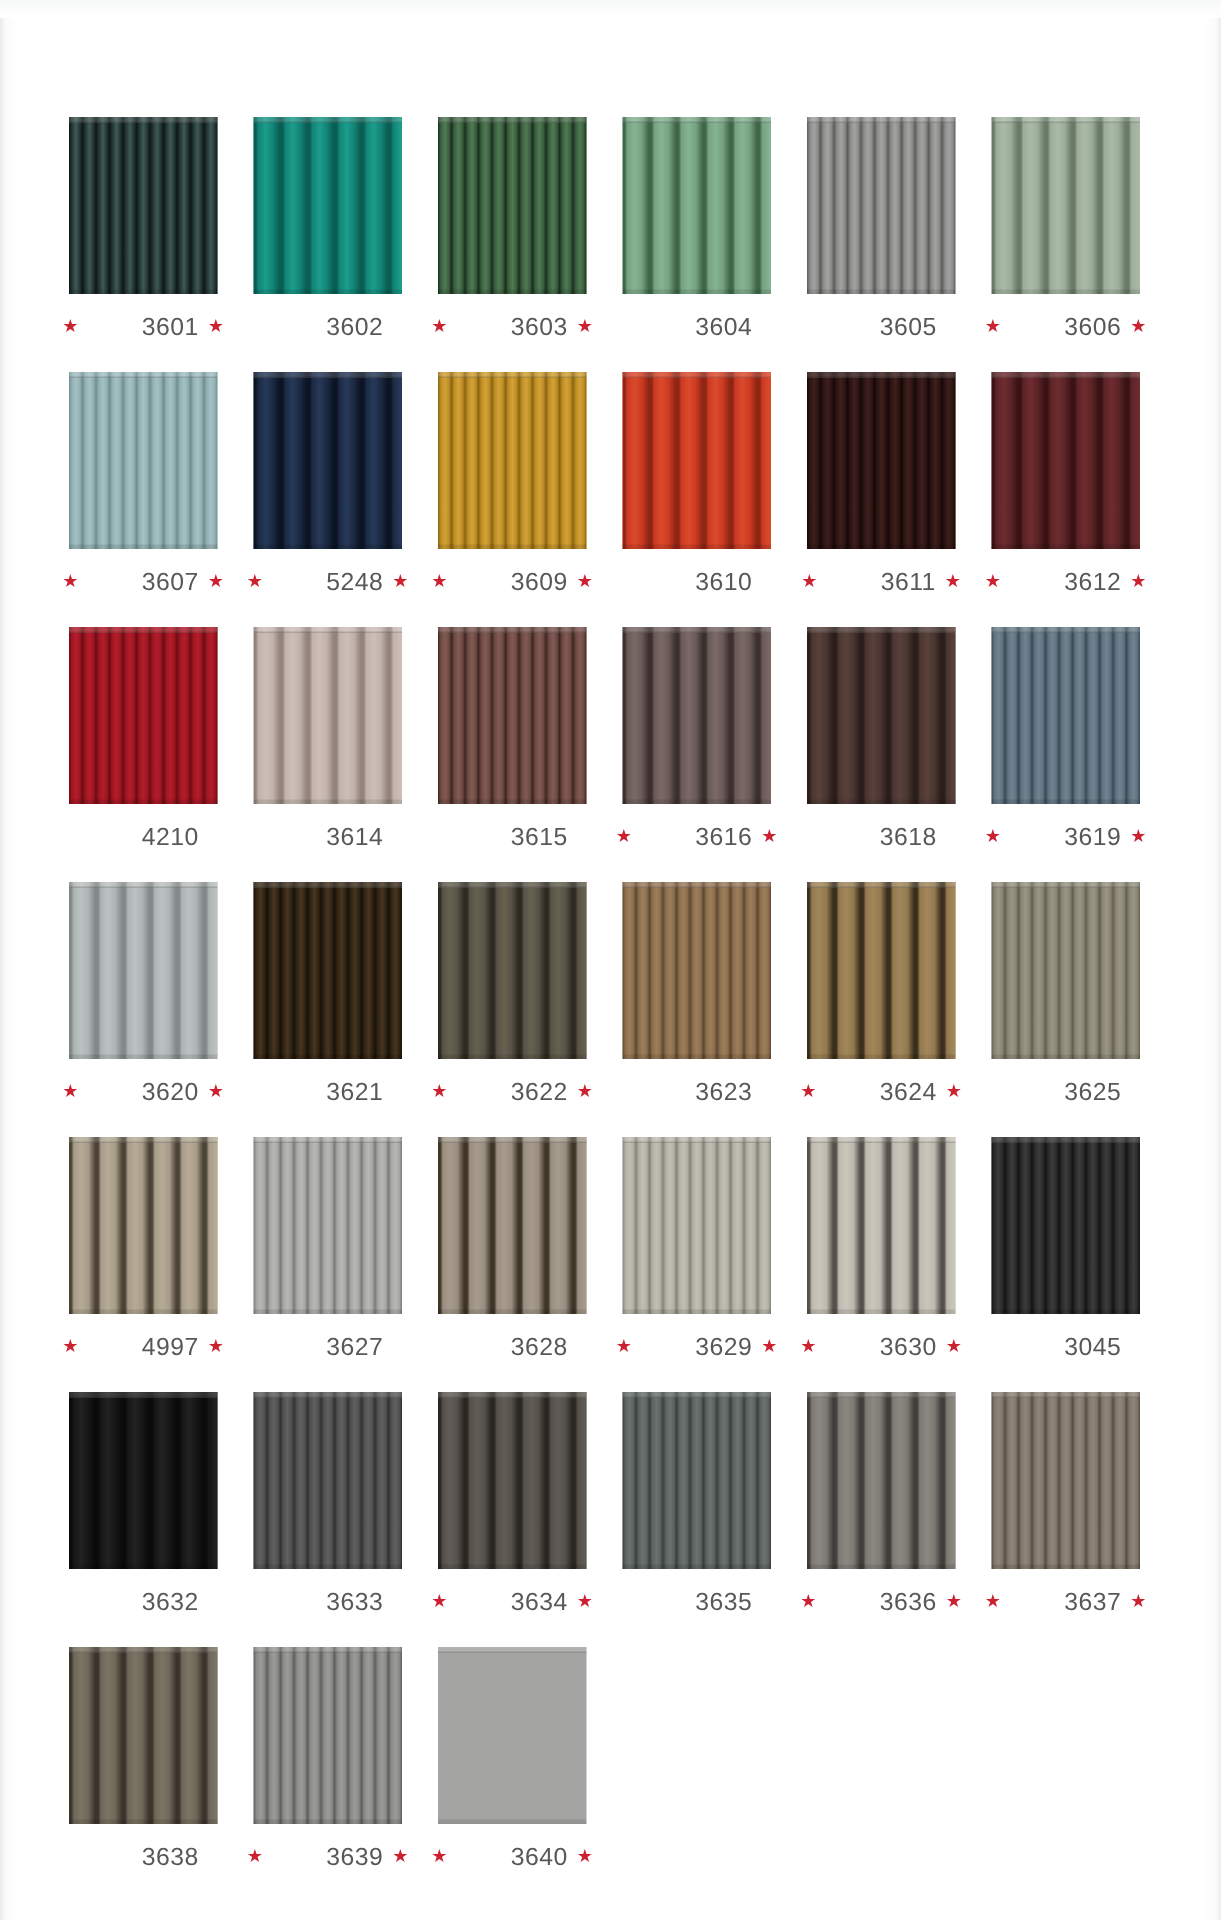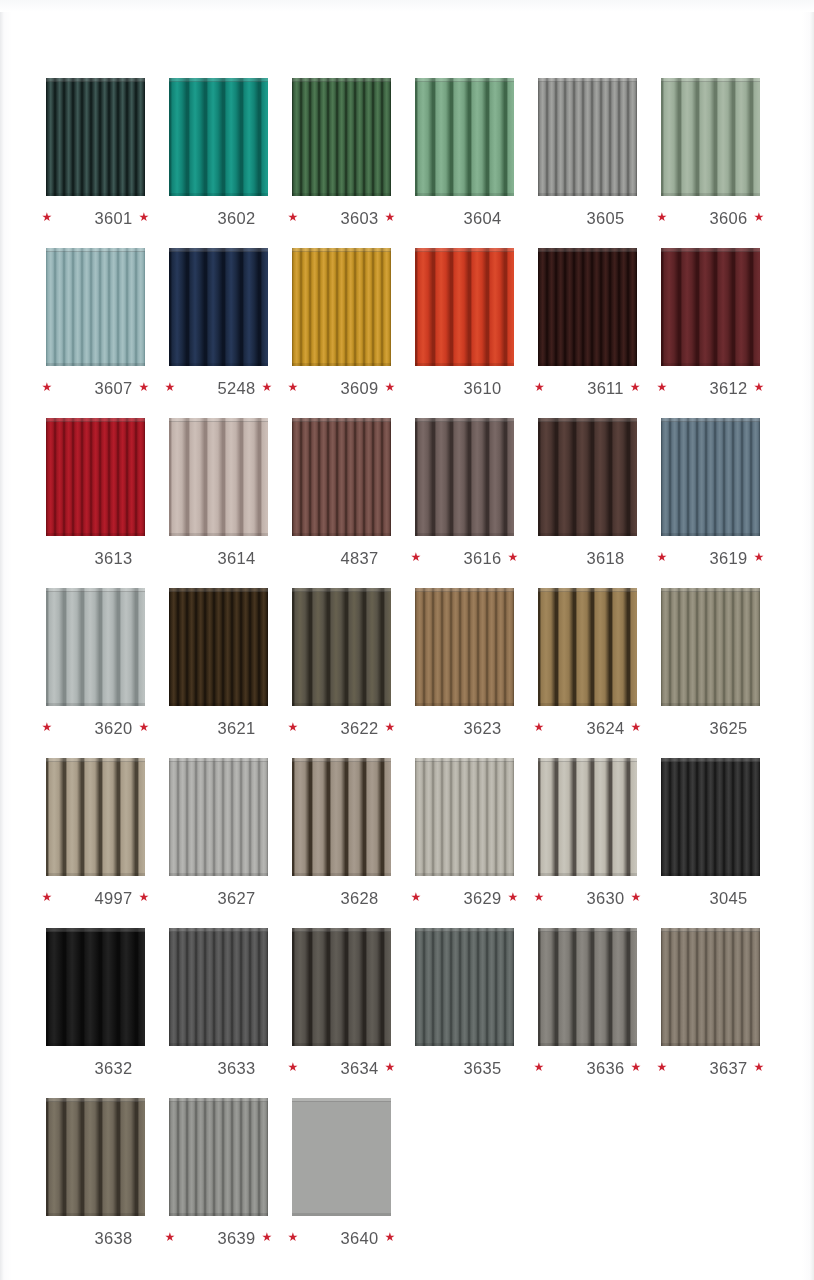--- a/index.html
+++ b/index.html
@@ -256,21 +256,21 @@
         </div>
       </div>
       <div class="cell">
         <div class="swatch" style="background-color: rgb(158, 22, 34);">
           <div class="flutes" style="background: repeating-linear-gradient(to right, rgb(108, 12, 20) 0px, rgb(158, 22, 34) 1.98px, rgb(181, 28, 42) 4.68px, rgb(158, 22, 34) 7.2px, rgb(108, 12, 20) 9px);"></div>
           <div class="lip"></div>
           <div class="lipb"></div>
         </div>
         <div class="label">
           <span class="star hidden">★</span>
-          <span class="code">3613</span>
+          <span class="code">4210</span>
           <span class="star hidden">★</span>
         </div>
       </div>
       <div class="cell">
         <div class="swatch" style="background-color: rgb(193, 178, 171);">
           <div class="flutes" style="background: repeating-linear-gradient(to right, rgb(148, 131, 125) 0px, rgb(148, 131, 125) 1.5px, rgb(193, 178, 171) 3.24px, rgb(205, 191, 184) 8.1px, rgb(193, 178, 171) 12.96px, rgb(148, 131, 125) 17.5px, rgb(148, 131, 125) 18px);"></div>
           <div class="lip"></div>
           <div class="lipb"></div>
         </div>
         <div class="label">
@@ -280,21 +280,21 @@
         </div>
       </div>
       <div class="cell">
         <div class="swatch" style="background-color: rgb(111, 74, 68);">
           <div class="flutes" style="background: repeating-linear-gradient(to right, rgb(62, 39, 34) 0px, rgb(111, 74, 68) 1.98px, rgb(129, 90, 83) 4.68px, rgb(111, 74, 68) 7.2px, rgb(62, 39, 34) 9px);"></div>
           <div class="lip"></div>
           <div class="lipb"></div>
         </div>
         <div class="label">
           <span class="star hidden">★</span>
-          <span class="code">4837</span>
+          <span class="code">3615</span>
           <span class="star hidden">★</span>
         </div>
       </div>
       <div class="cell">
         <div class="swatch" style="background-color: rgb(106, 90, 87);">
           <div class="flutes" style="background: repeating-linear-gradient(to right, rgb(59, 48, 46) 0px, rgb(59, 48, 46) 1.5px, rgb(106, 90, 87) 3.24px, rgb(122, 105, 102) 8.1px, rgb(106, 90, 87) 12.96px, rgb(59, 48, 46) 17.5px, rgb(59, 48, 46) 18px);"></div>
           <div class="lip"></div>
           <div class="lipb"></div>
         </div>
         <div class="label">

